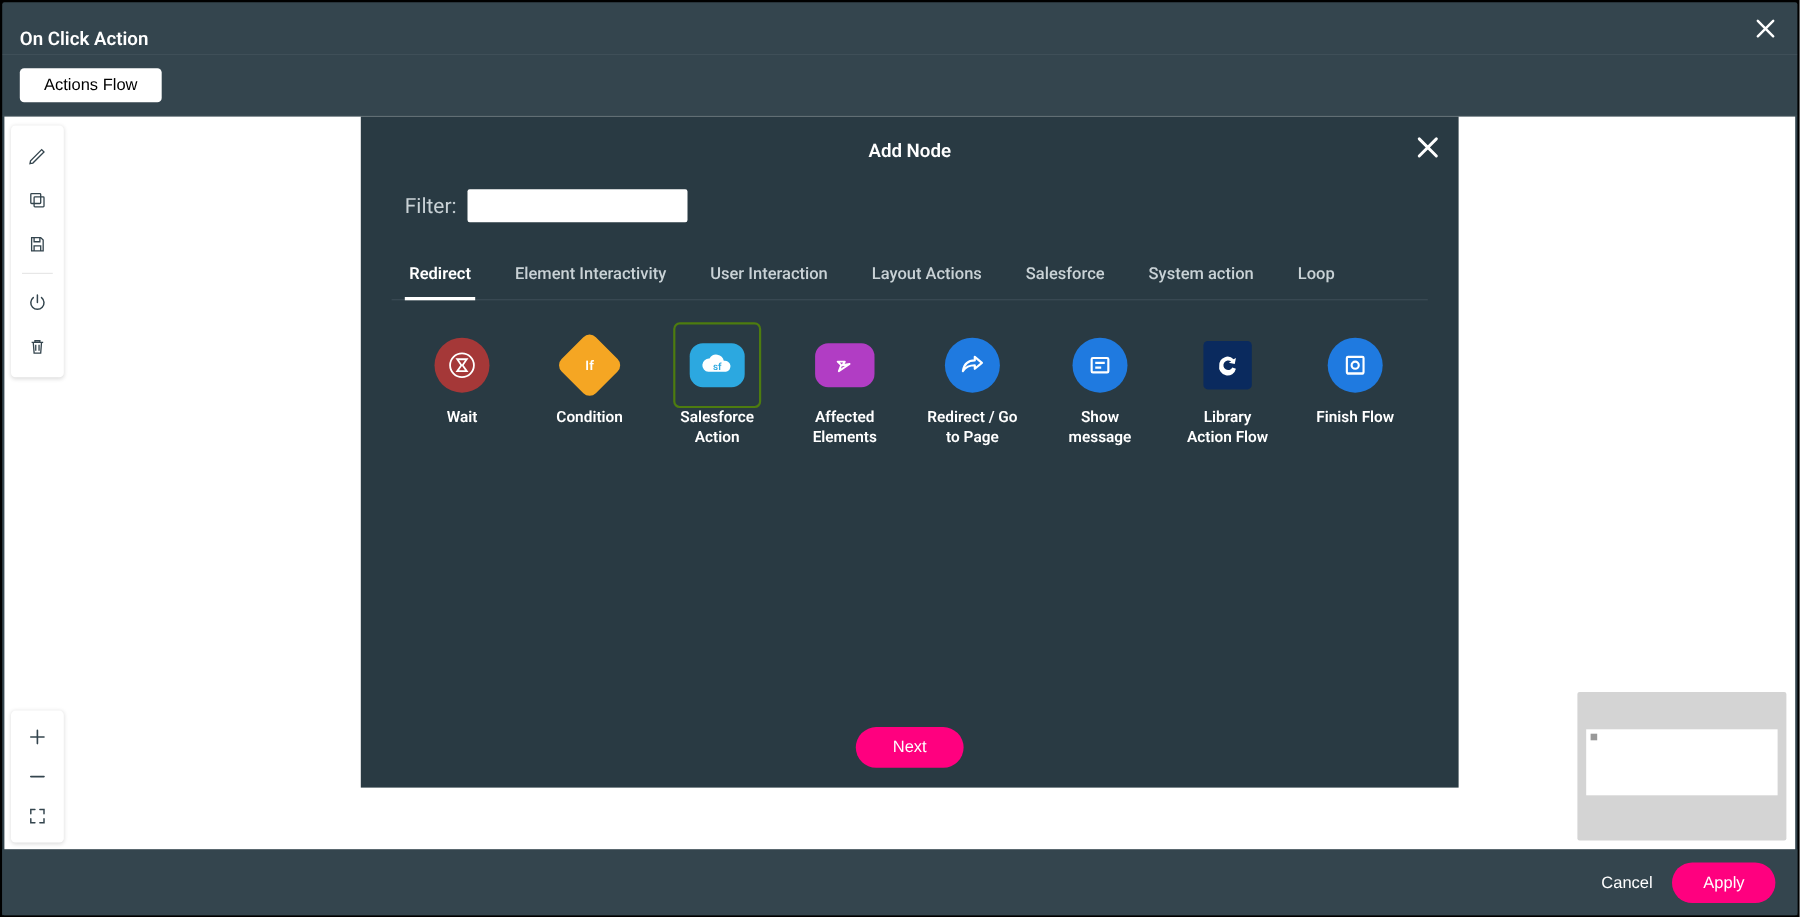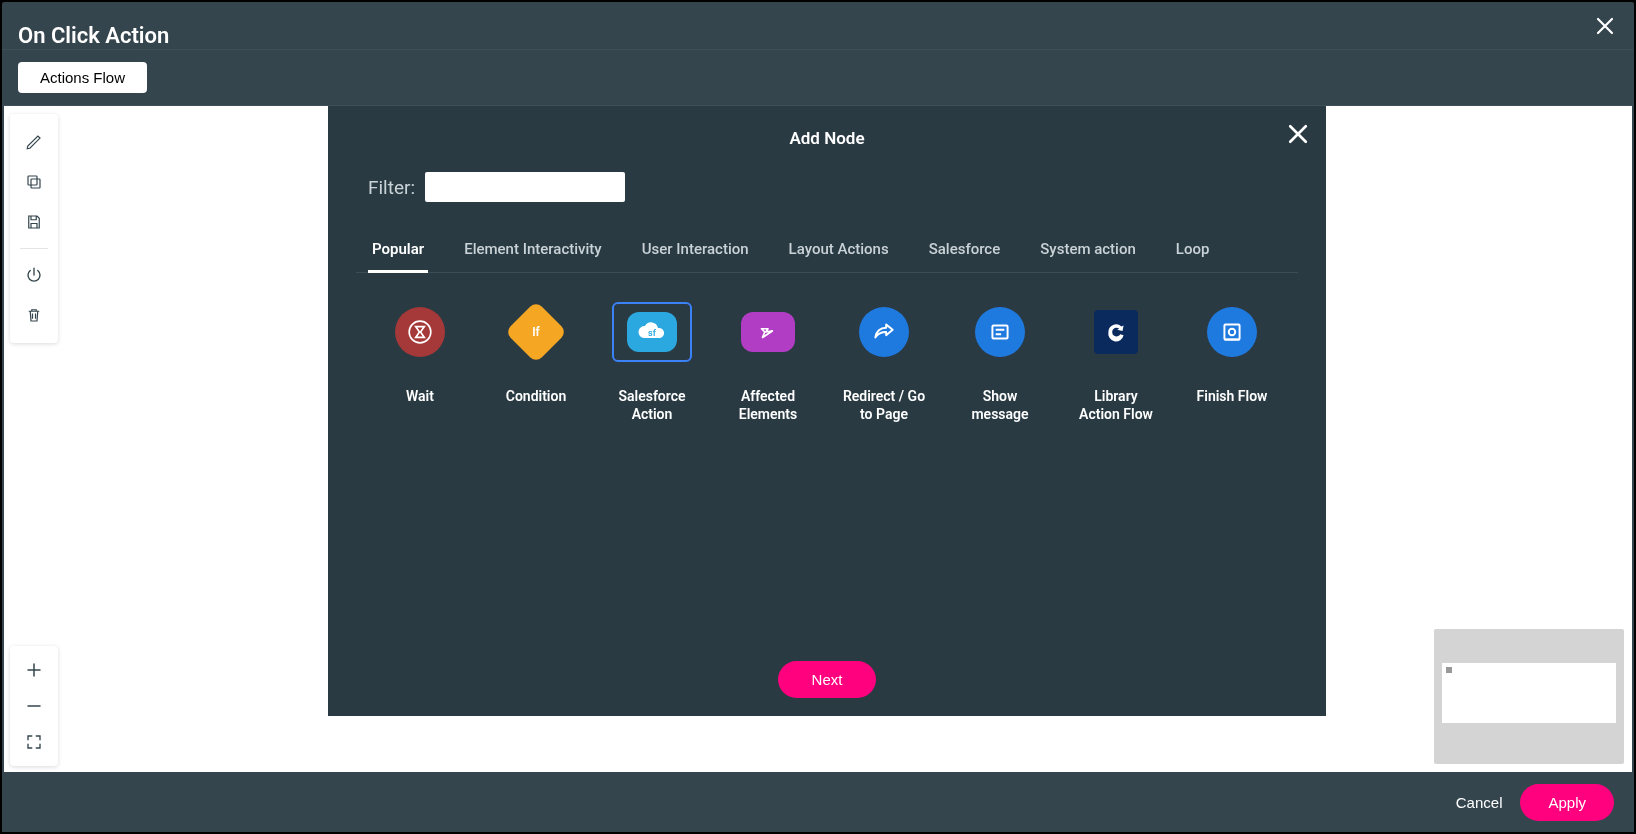--- a/index.html
+++ b/index.html
@@ -20,21 +20,21 @@
     border-radius: 2px;
   }
   .modal-header {
     height: 48px;
     display: flex;
     align-items: center;
     justify-content: space-between;
     padding: 0 16px;
     border-bottom: 1px solid rgba(255,255,255,0.06);
   }
-  .modal-title { font-size: 22px; font-weight: 600; color: #fff; margin-top: 20px; }
+  .modal-title { font-size: 17px; font-weight: 600; color: #fff; margin-top: 20px; }
   .close-x { color: #fff; font-size: 20px; cursor: pointer; padding: 4px; }
   .sub-header {
     height: 56px;
     display: flex;
     align-items: center;
     padding: 0 16px;
     border-bottom: 1px solid rgba(255,255,255,0.06);
   }
   .actions-flow-btn {
     background: #fff;
@@ -188,28 +188,28 @@
   .node-card {
     width: 112px;
     display: flex; flex-direction: column; align-items: center;
     cursor: pointer;
   }
   .node-icon {
     width: 50px; height: 50px; border-radius: 50%;
     display: flex; align-items: center; justify-content: center;
   }
   .node-icon.selected-box {
-    width: 80px; height: 60px; border-radius: 6px;
-    border: 2px solid #3b82f6;
+    width: 80px; height: 78px; border-radius: 6px;
+    border: 2px solid #4d7c0f;
   }
   .node-icon.selected-box .inner-circle {
     width: 50px; height: 40px; border-radius: 12px; background: #2ca8e0;
     display: flex; align-items: center; justify-content: center;
   }
-  .node-label { margin-top: 24px; font-size: 14px; font-weight: 600; text-align: center; line-height: 1.3; white-space: pre-line; }
+  .node-label { margin-top: 8px; font-size: 14px; font-weight: 600; text-align: center; line-height: 1.3; white-space: pre-line; }
   .next-row { display: flex; justify-content: center; padding-top: 10px; }
   .next-btn {
     background: #ff007f; color: #fff; border: none; border-radius: 20px;
     padding: 10px 34px; font-size: 15px; font-weight: 500; cursor: pointer;
   }
 
   .minimap {
     position: absolute;
     right: 8px; bottom: 8px;
     width: 190px; height: 135px;
@@ -299,21 +299,21 @@
           </svg>
       </div>
       <div class="inner-title">Add Node</div>
 
       <div class="filter-row">
         <span class="filter-label">Filter:</span>
         <input class="filter-input" value="" style="">
       </div>
 
       <div class="tabs" id="tabs-container">
-          <div class="tab-item active">Popular</div>
+          <div class="tab-item active">Redirect</div>
           <div class="tab-item">Element Interactivity</div>
           <div class="tab-item">User Interaction</div>
           <div class="tab-item">Layout Actions</div>
           <div class="tab-item">Salesforce</div>
           <div class="tab-item">System action</div>
           <div class="tab-item">Loop</div>
         </div>
 
       <div class="node-grid" id="node-grid">
           <div class="node-card">

